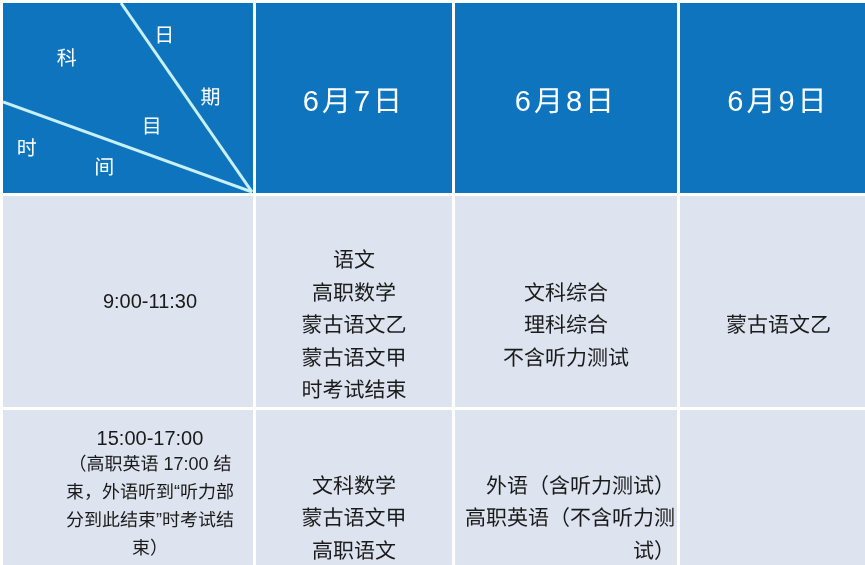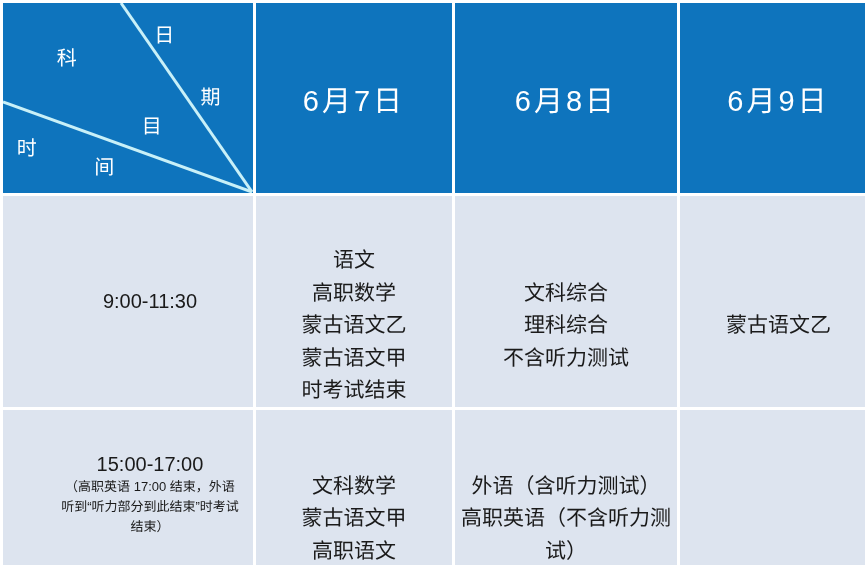--- a/index.html
+++ b/index.html
@@ -102,31 +102,31 @@
   }
   .row-morning td { height: 205px; }
   .row-afternoon td { height: 170px; border-bottom: 0; }
 
   .time-text {
     font-size: 20px;
     line-height: 1.25;
   }
   .time-note {
     display: block;
-    font-size: 13px;
+    font-size: 18px;
     line-height: 1.55;
     padding: 0 14px;
   }
   .subject-list {
     font-size: 21px;
     line-height: 1.55;
     margin-top: 48px;
   }
   .subject-list div { white-space: nowrap; }
-  .subject-wrap div { white-space: normal; padding: 0 2px; }
+  .subject-wrap div { white-space: normal; padding: 0 2px; text-align: right; }
   .single-subject { font-size: 21px; }
 </style>
 </head>
 <body>
 
 <table class="schedule-table">
   <tbody>
     <tr class="header-row">
       <td class="col-time corner-cell">
         <svg class="corner-svg" viewBox="0 0 250 190" preserveAspectRatio="none">

